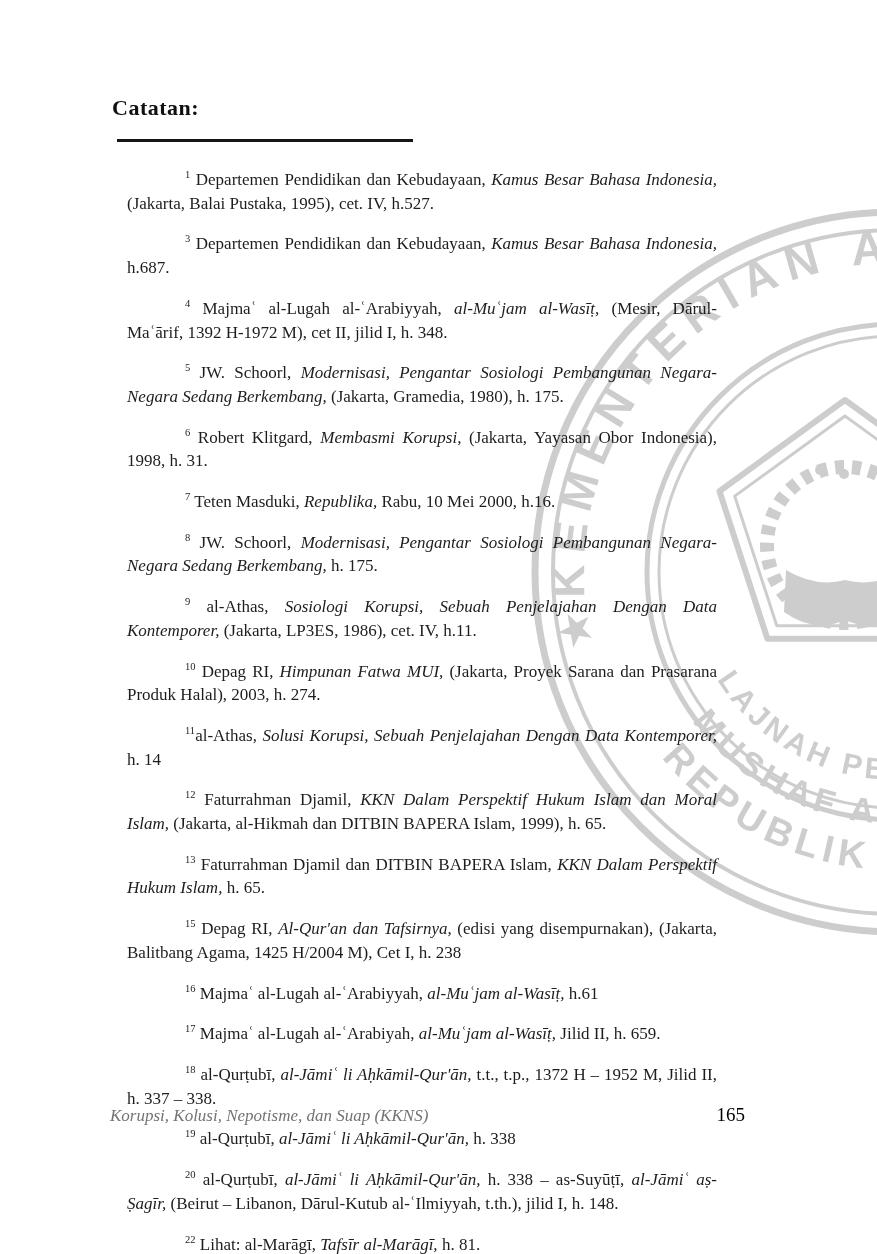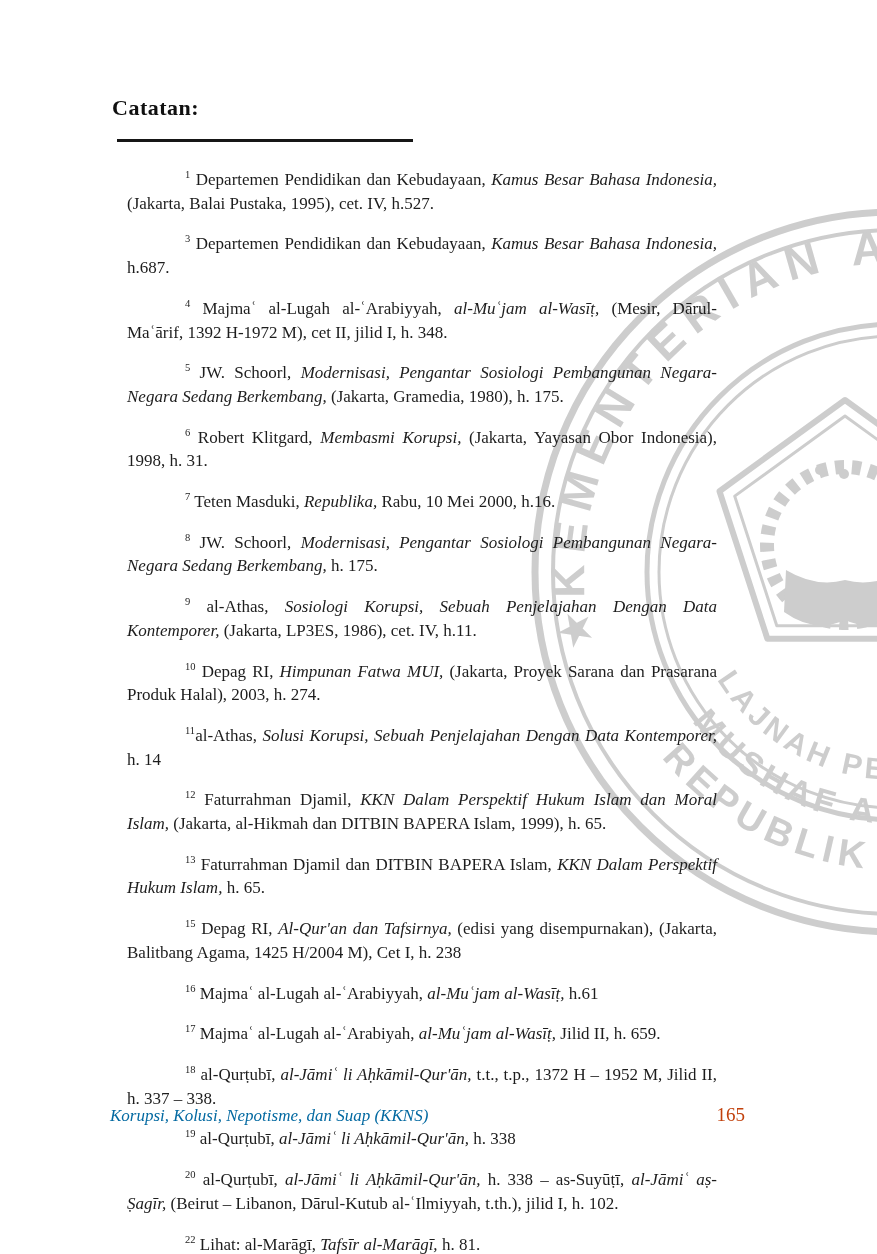--- a/index.html
+++ b/index.html
@@ -31,22 +31,22 @@
     font-size:17px; line-height:23.7px;
     text-align:justify;
   }
   .notes p.note { margin:17px; text-indent:58px; }
   .notes sup { font-size:0.62em; line-height:0; vertical-align:super; }
   .notes i { font-style:italic; }
   .pfooter {
     position:absolute; left:110px; top:1104px; width:635px;
     display:flex; justify-content:space-between; align-items:baseline;
   }
-  .pfooter .ftitle { font-style:italic; font-size:17px; color:#0369a1; }
-  .pfooter .pnum  { font-size:19px; color:#c2410c; font-style:normal; }
+  .pfooter .ftitle { font-style:italic; font-size:17px; color:#737373; }
+  .pfooter .pnum  { font-size:19px; color:#000000; font-style:normal; }
   .stamp-text { font-family:"Liberation Sans", sans-serif; font-weight:bold; }
 </style>
 </head>
 <body>
 
 <div class="page">
 
   <svg class="watermark" viewBox="0 0 877 1254">
     <defs>
       <path id="arcTop" d="M 592 645 A 312 312 0 0 1 1188 465"></path>
@@ -106,21 +106,21 @@
         <p class="note"><sup>9</sup><span> al-Athas, </span><i>Sosiologi Korupsi, Sebuah Penjelajahan Dengan Data Kontemporer,</i><span> (Jakarta, LP3ES, 1986), cet. IV, h.11.</span></p>
         <p class="note"><sup>10</sup><span> Depag RI, </span><i>Himpunan Fatwa MUI,</i><span> (Jakarta, Proyek Sarana dan Prasarana Produk Halal), 2003, h. 274.</span></p>
         <p class="note"><sup>11</sup><span>al-Athas, </span><i>Solusi Korupsi, Sebuah Penjelajahan Dengan Data Kontemporer,</i><span> h. 14</span></p>
         <p class="note"><sup>12</sup><span> Faturrahman Djamil, </span><i>KKN Dalam Perspektif Hukum Islam dan Moral Islam,</i><span> (Jakarta, al-Hikmah dan DITBIN BAPERA Islam, 1999), h. 65.</span></p>
         <p class="note"><sup>13</sup><span> Faturrahman Djamil dan DITBIN BAPERA Islam, </span><i>KKN Dalam Perspektif Hukum Islam,</i><span> h. 65.</span></p>
         <p class="note"><sup>15</sup><span> Depag RI, </span><i>Al-Qur'an dan Tafsirnya,</i><span> (edisi yang disempurnakan), (Jakarta, Balitbang Agama, 1425 H/2004 M), Cet I, h. 238</span></p>
         <p class="note"><sup>16</sup><span> Majmaʿ al-Lugah al-ʿArabiyyah, </span><i>al-Muʿjam al-Wasīṭ,</i><span> h.61</span></p>
         <p class="note"><sup>17</sup><span> Majmaʿ al-Lugah al-ʿArabiyah, </span><i>al-Muʿjam al-Wasīṭ,</i><span> Jilid II, h. 659.</span></p>
         <p class="note"><sup>18</sup><span> al-Qurṭubī, </span><i>al-Jāmiʿ li Aḥkāmil-Qur'ān,</i><span> t.t., t.p., 1372 H – 1952 M, Jilid II, h. 337 – 338.</span></p>
         <p class="note"><sup>19</sup><span> al-Qurṭubī, </span><i>al-Jāmiʿ li Aḥkāmil-Qur'ān,</i><span> h. 338</span></p>
-        <p class="note"><sup>20</sup><span> al-Qurṭubī, </span><i>al-Jāmiʿ li Aḥkāmil-Qur'ān,</i><span> h. 338 – as-Suyūṭī, </span><i>al-Jāmiʿ aṣ-Ṣagīr,</i><span> (Beirut – Libanon, Dārul-Kutub al-ʿIlmiyyah, t.th.), jilid I, h. 102.</span></p>
+        <p class="note"><sup>20</sup><span> al-Qurṭubī, </span><i>al-Jāmiʿ li Aḥkāmil-Qur'ān,</i><span> h. 338 – as-Suyūṭī, </span><i>al-Jāmiʿ aṣ-Ṣagīr,</i><span> (Beirut – Libanon, Dārul-Kutub al-ʿIlmiyyah, t.th.), jilid I, h. 148.</span></p>
         <p class="note"><sup>22</sup><span> Lihat: al-Marāgī, </span><i>Tafsīr al-Marāgī,</i><span> h. 81.</span></p>
       </div>
 
     <div class="pfooter">
       <span class="ftitle">Korupsi, Kolusi, Nepotisme, dan Suap (KKNS)</span>
       <span class="pnum">165</span>
     </div>
   </div>
 </div>
 

